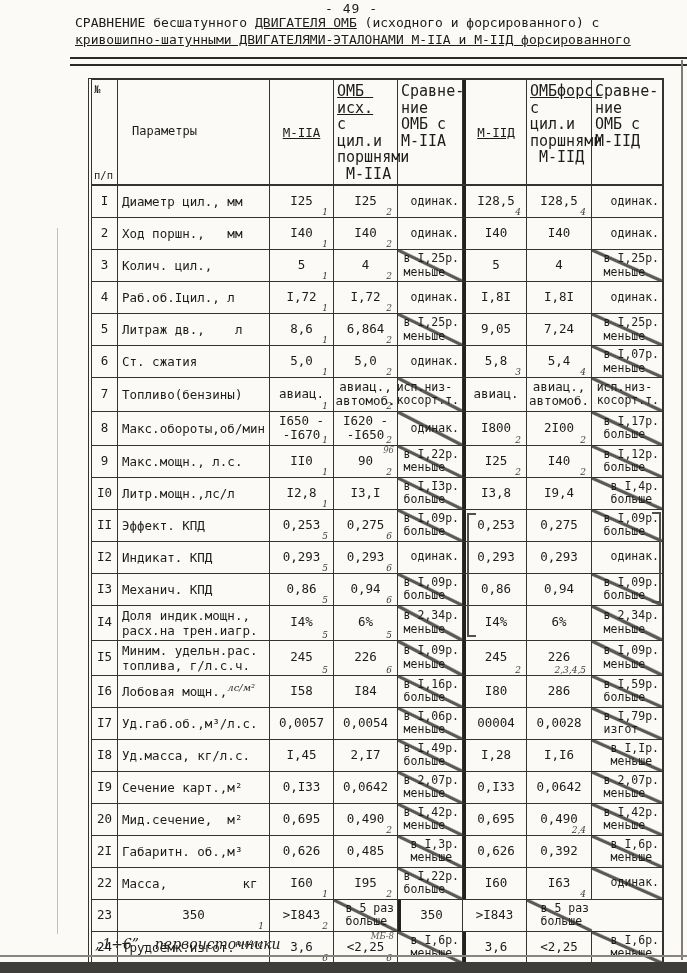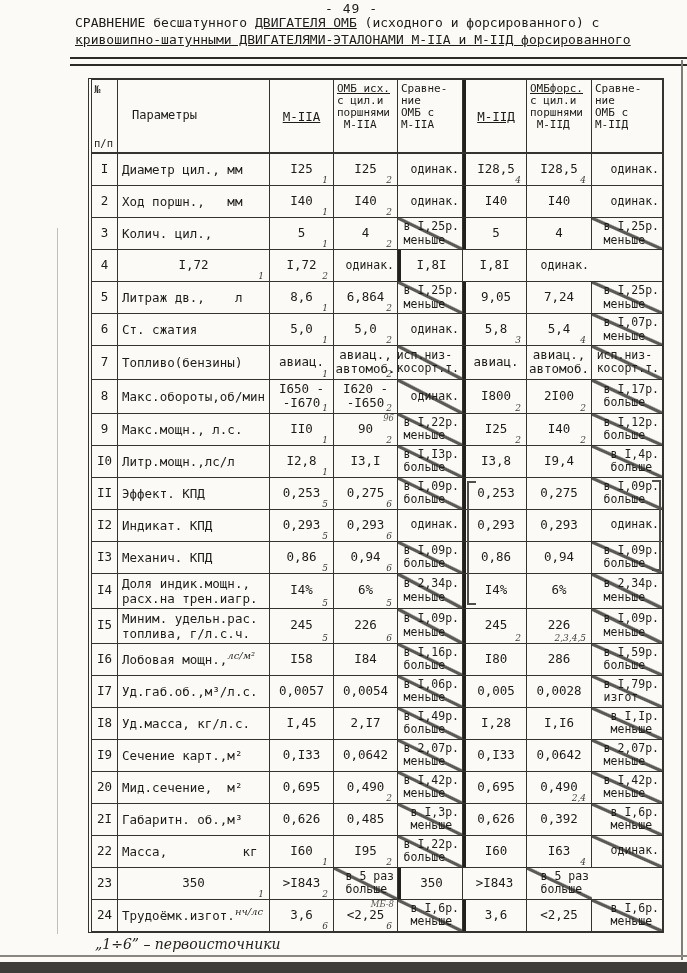--- a/index.html
+++ b/index.html
@@ -15,21 +15,21 @@
   .table{position:absolute;top:78px;left:88px;width:570px;box-sizing:content-box;
          border:2px solid #35332e;border-left:4px double #35332e;}
   .trow{display:grid;grid-template-columns:26px 152px 64px 64px 65px 64px 65px 70px;
         border-bottom:1px solid #35332e;min-height:31px;}
   .trow:last-child{border-bottom:none;}
   .thead{border-bottom:2px solid #35332e;min-height:72px;}
   .cell{position:relative;box-sizing:border-box;border-right:1px solid #35332e;
         padding:2px 3px;white-space:pre-wrap;line-height:1.15;}
   .trow .cell:last-child{border-right:none;}
   .cm11d{border-left:3px solid #23211d;}
-  .hcell{font-size:11px;line-height:1.1;padding-top:3px;}
+  .hcell{font-size:15px;line-height:1.1;padding-top:3px;}
   .hc-center{display:flex;align-items:center;justify-content:center;font-size:12.5px;}
   .hnum{font-size:10.5px;display:flex;flex-direction:column;justify-content:space-between;padding:3px 2px;}
   .hparam{display:flex;align-items:center;padding-left:14px;font-size:12px;}
   .num{display:flex;align-items:center;justify-content:center;font-size:12.5px;}
   .param{display:flex;align-items:center;font-size:12.5px;line-height:1.2;padding-left:4px;}
   .val{display:flex;align-items:center;justify-content:center;text-align:center;font-size:12.5px;}
   .cmp{justify-content:flex-end;text-align:left;font-size:11.5px;padding-left:2px;}
   
   .slash{background-image:linear-gradient(to top right,transparent 46%,rgba(45,44,40,.78) 48%,
          rgba(45,44,40,.78) 51.5%,transparent 54%);}
@@ -119,20 +119,21 @@
           <div class="cell val"><span>4</span><span class="sub">2</span></div>
           <div class="cell val cmp slash"><span>в I,25р.
 меньше</span></div>
           <div class="cell val cm11d"><span>5</span></div>
           <div class="cell val"><span>4</span></div>
           <div class="cell val cmp slash"><span>в I,25р.
 меньше</span></div>
         </div>
         <div class="trow">
           <div class="cell num">4</div>
+          <div class="cell param"><span>Раб.об.Iцил., л</span></div>
           <div class="cell val"><span>I,72</span><span class="sub">1</span></div>
           <div class="cell val"><span>I,72</span><span class="sub">2</span></div>
           <div class="cell val cmp"><span>одинак.</span></div>
           <div class="cell val cm11d"><span>I,8I</span></div>
           <div class="cell val"><span>I,8I</span></div>
           <div class="cell val cmp"><span>одинак.</span></div>
         </div>
         <div class="trow">
           <div class="cell num">5</div>
           <div class="cell param"><span>Литраж дв.,    л</span></div>
@@ -279,21 +280,21 @@
           <div class="cell val cmp slash"><span>в I,59р.
 больше</span></div>
         </div>
         <div class="trow">
           <div class="cell num">I7</div>
           <div class="cell param"><span>Уд.габ.об.,м³/л.с.</span></div>
           <div class="cell val"><span>0,0057</span></div>
           <div class="cell val"><span>0,0054</span></div>
           <div class="cell val cmp slash"><span>в I,06р.
 меньше</span></div>
-          <div class="cell val cm11d"><span>0,005</span></div>
+          <div class="cell val cm11d"><span>00004</span></div>
           <div class="cell val"><span>0,0028</span></div>
           <div class="cell val cmp slash"><span>в I,79р.
 изгот</span></div>
         </div>
         <div class="trow">
           <div class="cell num">I8</div>
           <div class="cell param"><span>Уд.масса, кг/л.с.</span></div>
           <div class="cell val"><span>I,45</span></div>
           <div class="cell val"><span>2,I7</span></div>
           <div class="cell val cmp slash"><span>в I,49р.

